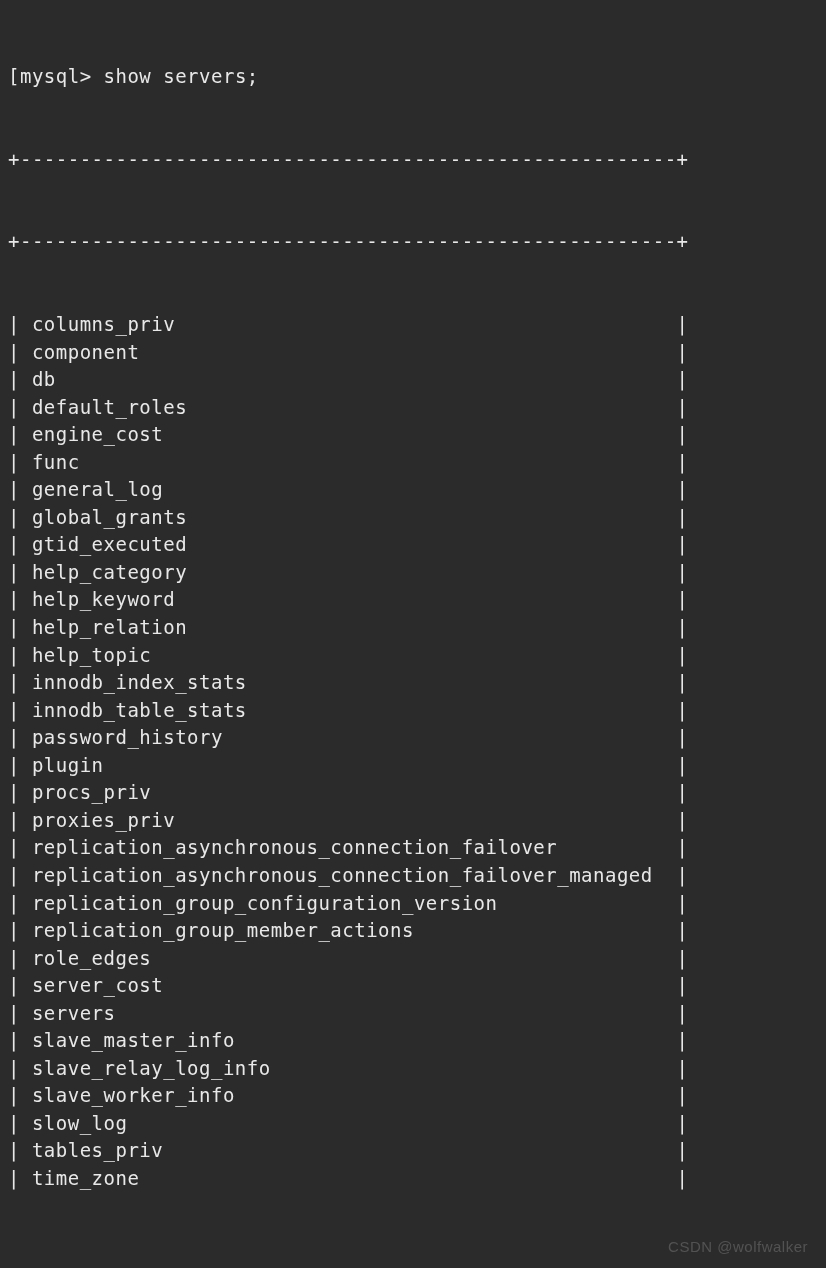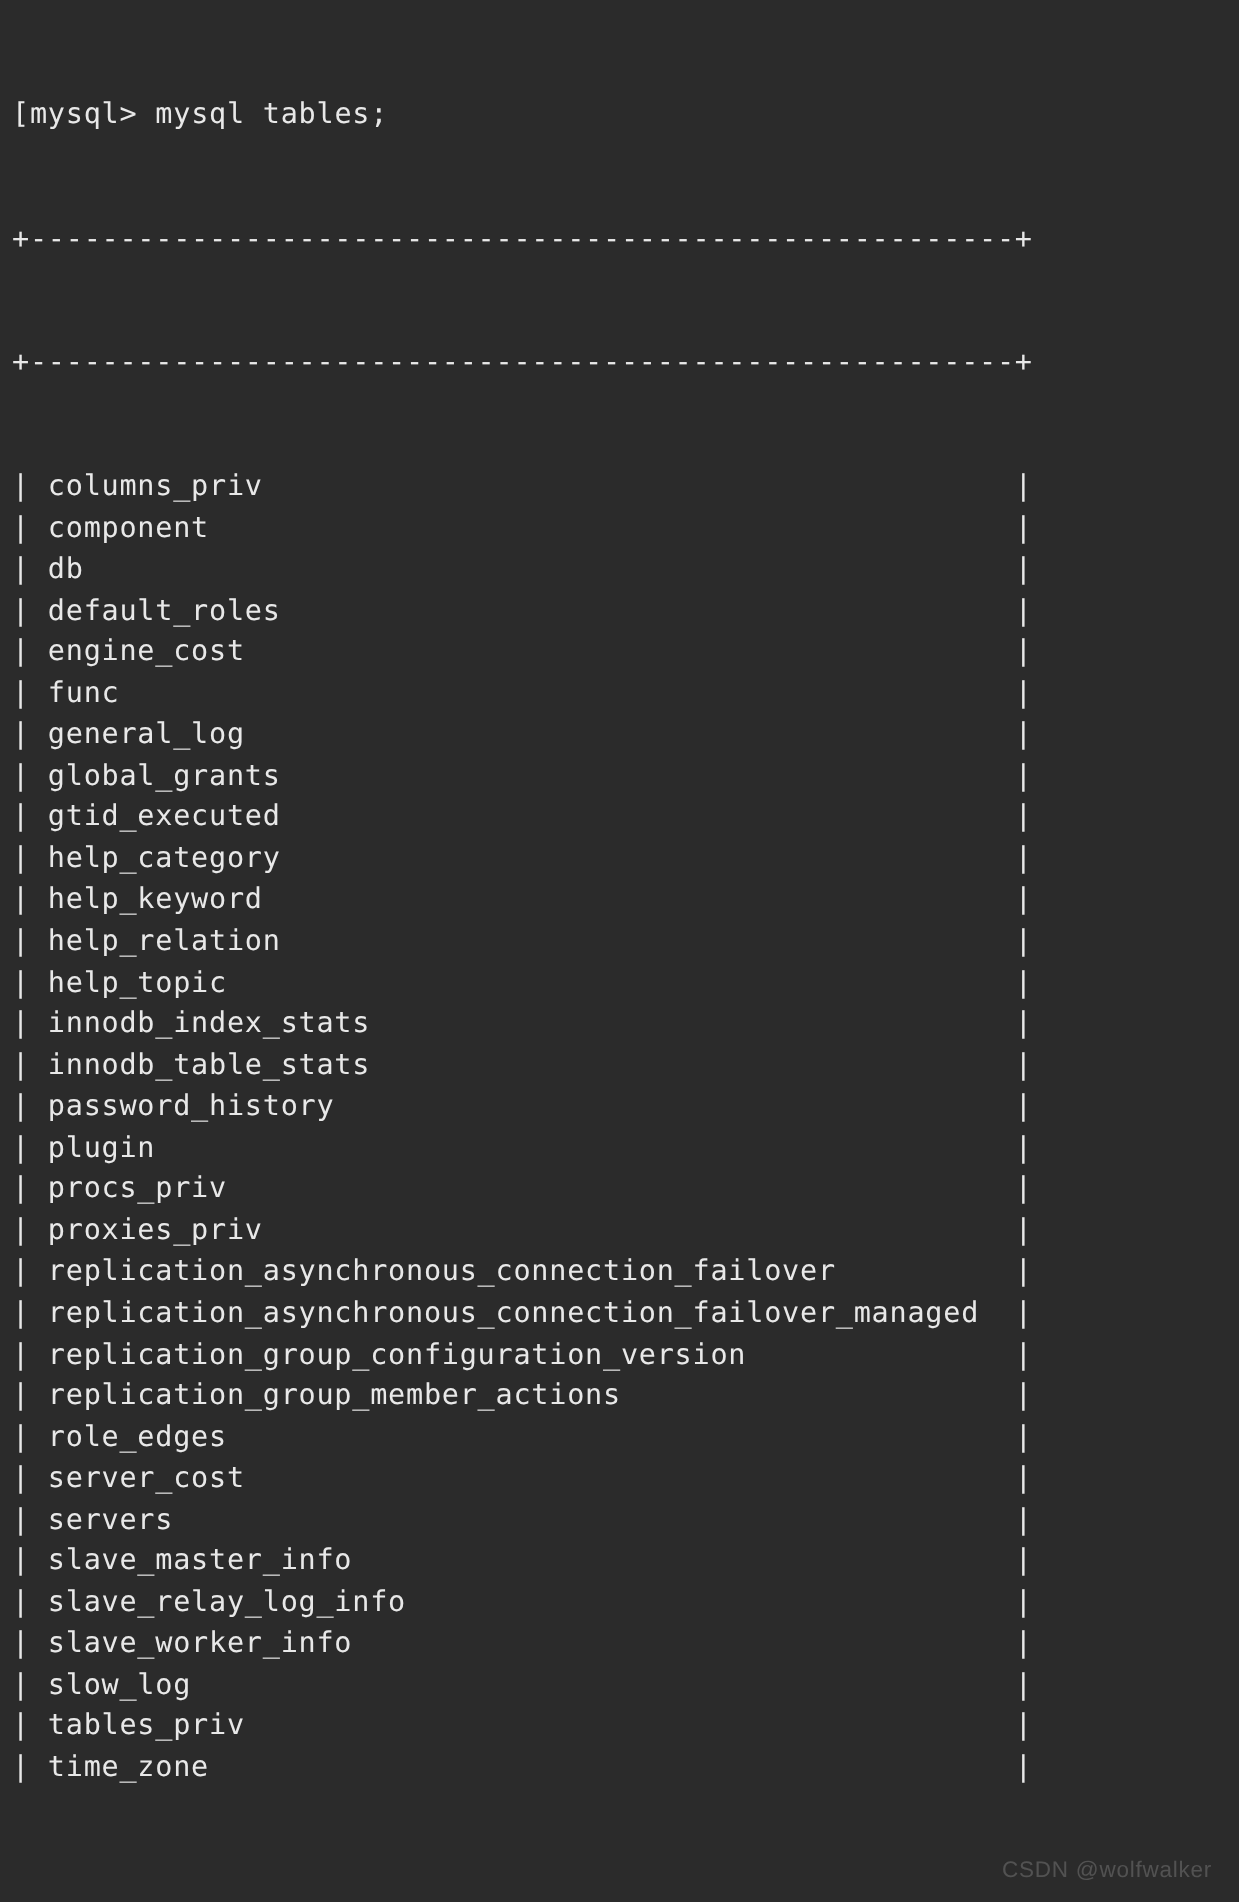--- a/index.html
+++ b/index.html
@@ -33,21 +33,21 @@
       bottom: 30px;
       font-size:14px;
     }
     .row { display:block; }
     .hr-line { display:block; }
   </style>
 </head>
 <body>
 
 <div class="term">
-  <span class="row"><span>[</span><span>mysql&gt;</span> <span>mysql tables;</span></span>
+  <span class="row"><span>[</span><span>mysql&gt;</span> <span>show servers;</span></span>
   <span class="hr-line" id="border-top">+-------------------------------------------------------+</span>
   <span class="hr-line" id="border-mid">+-------------------------------------------------------+</span>
   <div id="rows-container"><span class="row">| columns_priv                                          |</span><span class="row">| component                                             |</span><span class="row">| db                                                    |</span><span class="row">| default_roles                                         |</span><span class="row">| engine_cost                                           |</span><span class="row">| func                                                  |</span><span class="row">| general_log                                           |</span><span class="row">| global_grants                                         |</span><span class="row">| gtid_executed                                         |</span><span class="row">| help_category                                         |</span><span class="row">| help_keyword                                          |</span><span class="row">| help_relation                                         |</span><span class="row">| help_topic                                            |</span><span class="row">| innodb_index_stats                                    |</span><span class="row">| innodb_table_stats                                    |</span><span class="row">| password_history                                      |</span><span class="row">| plugin                                                |</span><span class="row">| procs_priv                                            |</span><span class="row">| proxies_priv                                          |</span><span class="row">| replication_asynchronous_connection_failover          |</span><span class="row">| replication_asynchronous_connection_failover_managed  |</span><span class="row">| replication_group_configuration_version               |</span><span class="row">| replication_group_member_actions                      |</span><span class="row">| role_edges                                            |</span><span class="row">| server_cost                                           |</span><span class="row">| servers                                               |</span><span class="row">| slave_master_info                                     |</span><span class="row">| slave_relay_log_info                                  |</span><span class="row">| slave_worker_info                                     |</span><span class="row">| slow_log                                              |</span><span class="row">| tables_priv                                           |</span><span class="row">| time_zone                                             |</span></div>
   
   
   
   
 </div>
 
 <div class="watermark">CSDN @wolfwalker</div>

